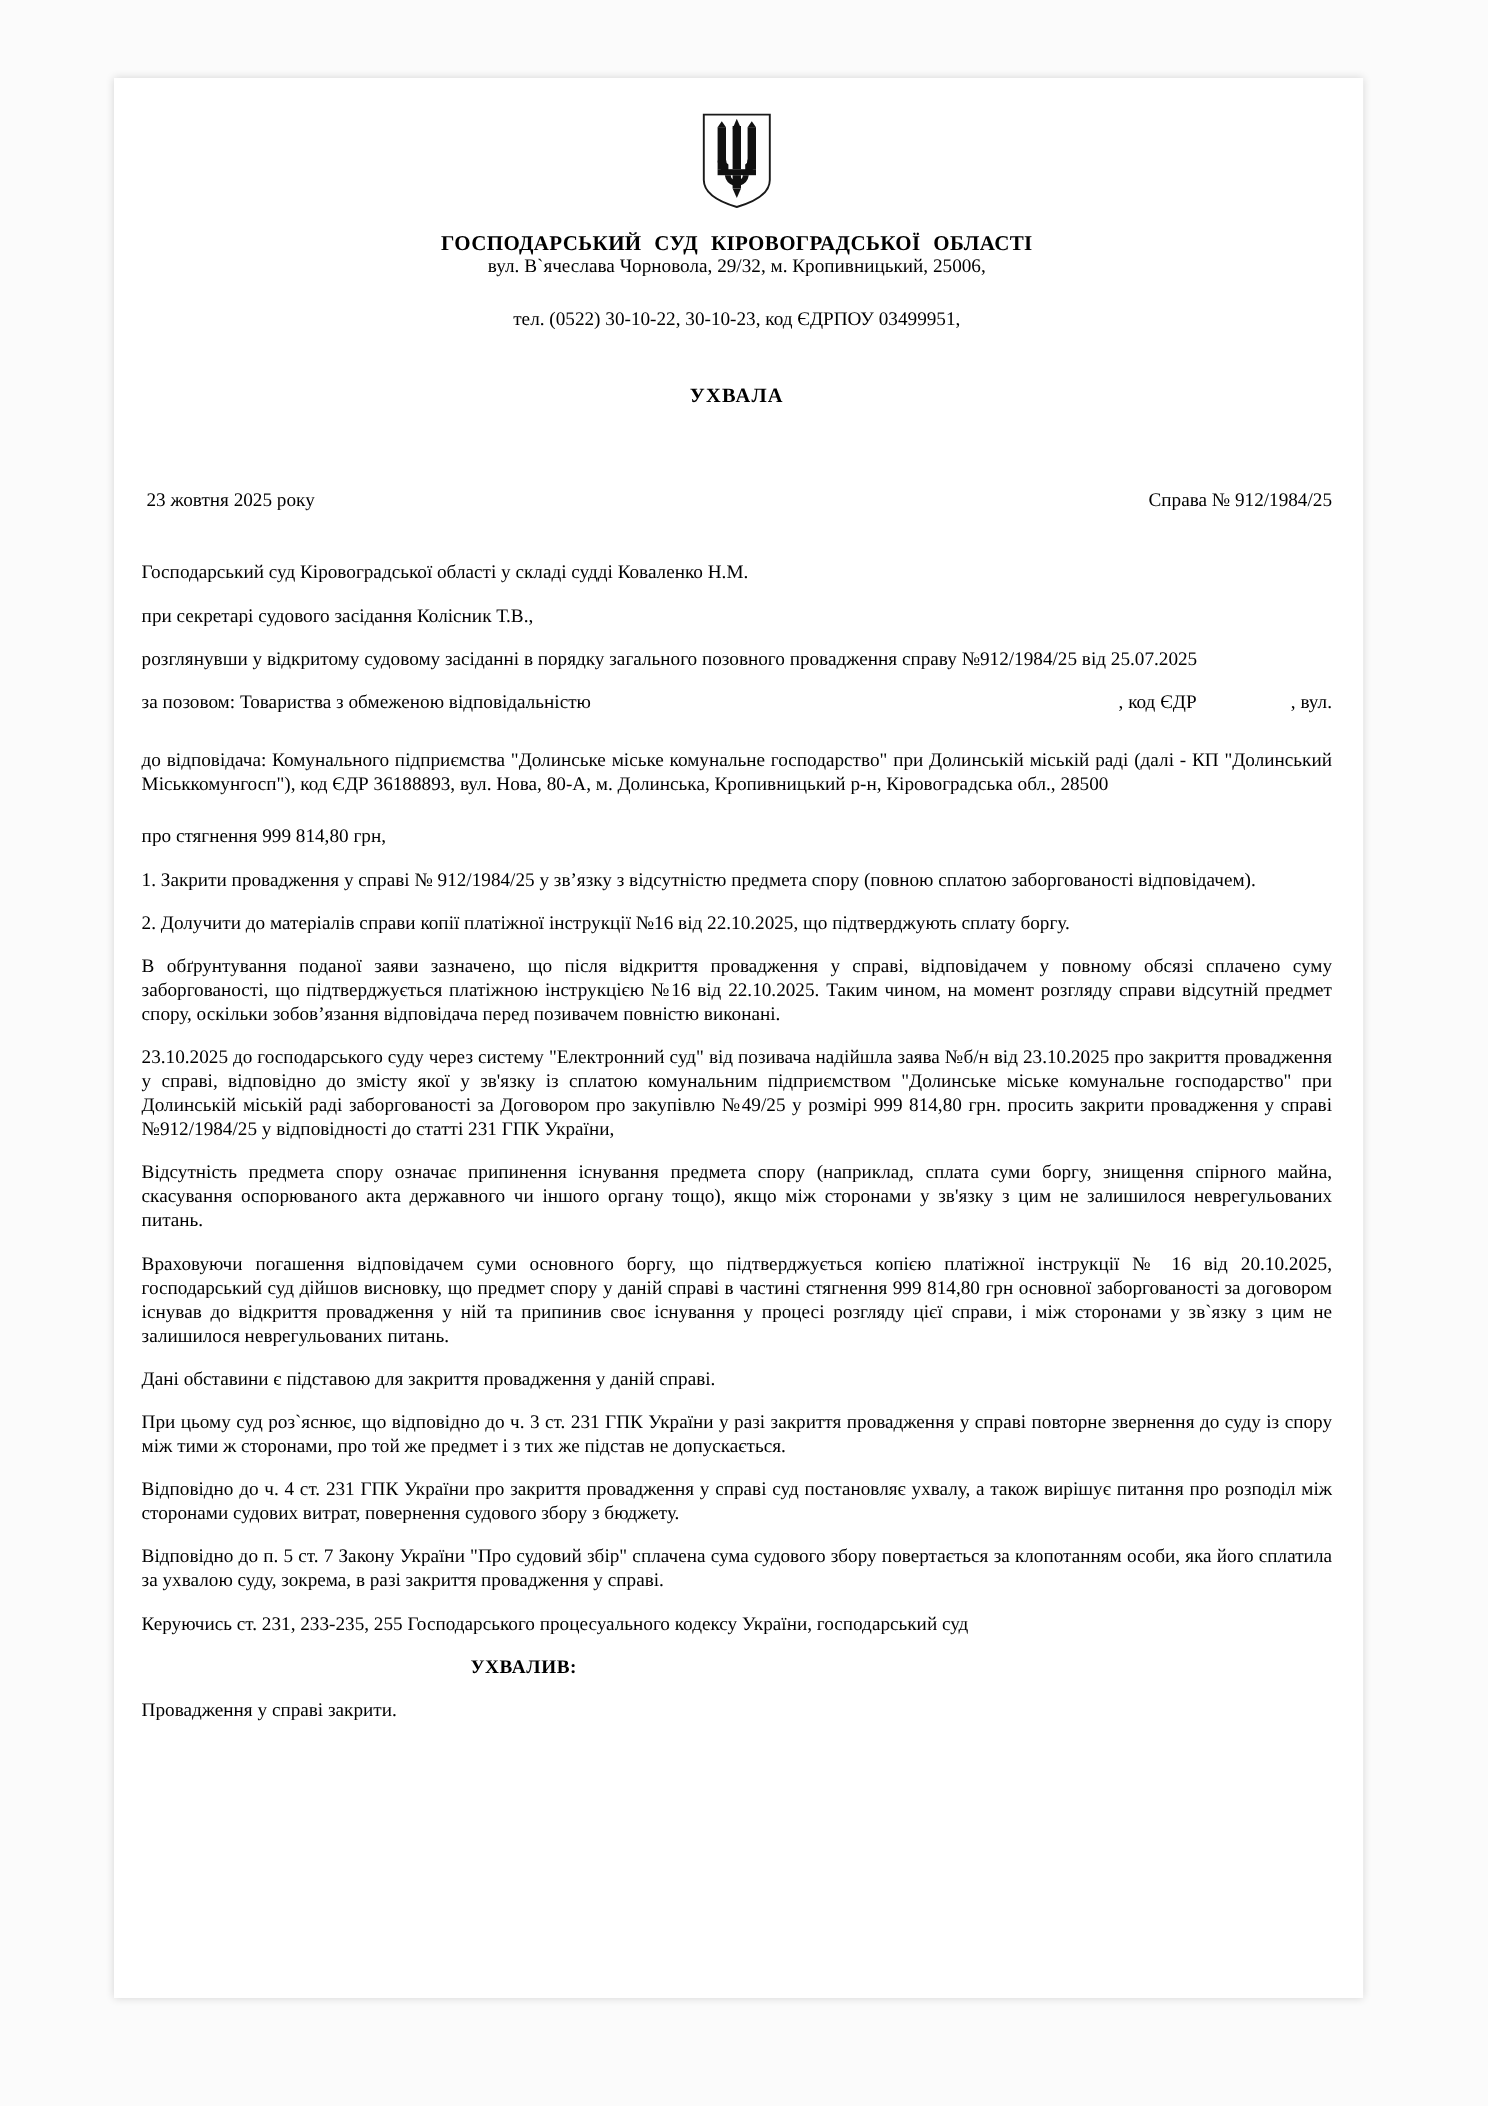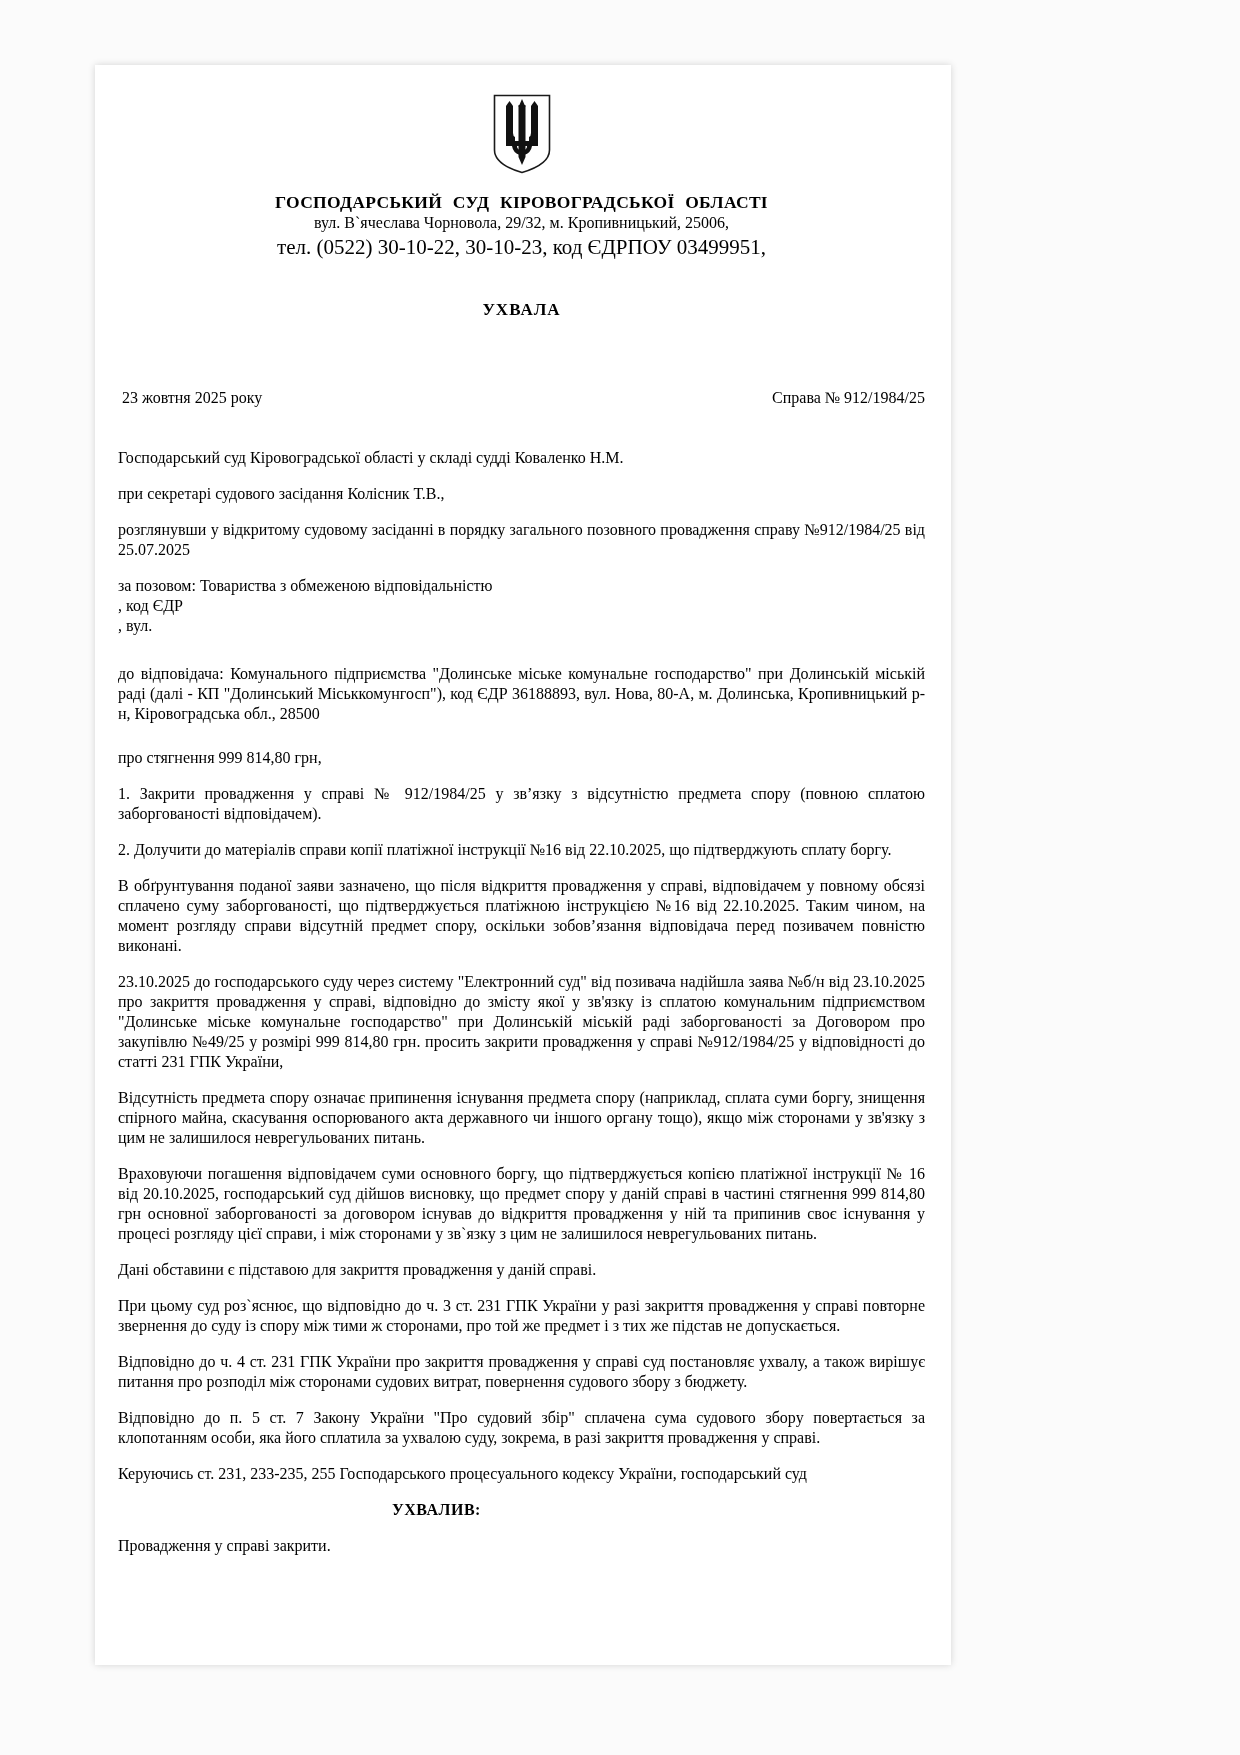--- a/index.html
+++ b/index.html
@@ -5,51 +5,51 @@
   html,body{margin:0;padding:0;}
   body{
     width:1240px;height:1755px;position:relative;
     background:#fbfbfb;
     font-family:"Liberation Serif","DejaVu Serif",serif;
     color:#000;
     -webkit-font-smoothing:antialiased;
   }
   .page{
     position:absolute;left:95px;top:65px;
-    width:856px;height:1600px;box-sizing:border-box;
+    width:1041px;height:1600px;box-sizing:border-box;
     background:#ffffff;
     box-shadow:0 0 7px rgba(0,0,0,.16);
     padding:28px 26px 10px 23px;
     overflow:hidden;
   }
   .header{text-align:center;}
   .emblem{display:block;margin:0 auto 16px auto;}
   .court-name{
     font-weight:bold;font-size:17.5px;line-height:22px;
     word-spacing:6px;letter-spacing:.3px;
   }
   .addr-line{font-size:16px;line-height:20px;margin-top:0;}
-  .phone-line{font-size:21px;line-height:20px;margin-top:4px;}
+  .phone-line{font-size:16px;line-height:20px;margin-top:24px;}
   .email-line{font-size:16px;line-height:20px;margin-top:16px;}
   .doc-title{
     text-align:center;font-weight:bold;font-size:17px;
     letter-spacing:1px;margin-top:43px;line-height:20px;
   }
   .date-row{
     display:flex;justify-content:space-between;align-items:baseline;
     margin-top:68px;font-size:16px;line-height:20px;padding-left:4px;
   }
   .content p{
     margin:16px 0 0 0;font-size:16px;line-height:20px;
   }
   .justify{text-align:justify;}
   .mt-lg{margin-top:45px !important;}
   .mt-md{margin-top:28px !important;}
   .mt-sm{margin-top:24px !important;}
-  .plaintiff-row{display:flex;align-items:flex-start;flex-direction:column;}
+  .plaintiff-row{display:flex;align-items:flex-end;}
   .plaintiff-row .gap1{flex:5.6 1 0;}
   .plaintiff-row .gap2{flex:1 1 0;}
   .plaintiff-row span{white-space:nowrap;}
   .resolution-heading{
     font-weight:bold;margin-left:274px !important;letter-spacing:.5px;
   }
 </style>
 </head>
 <body>
 

